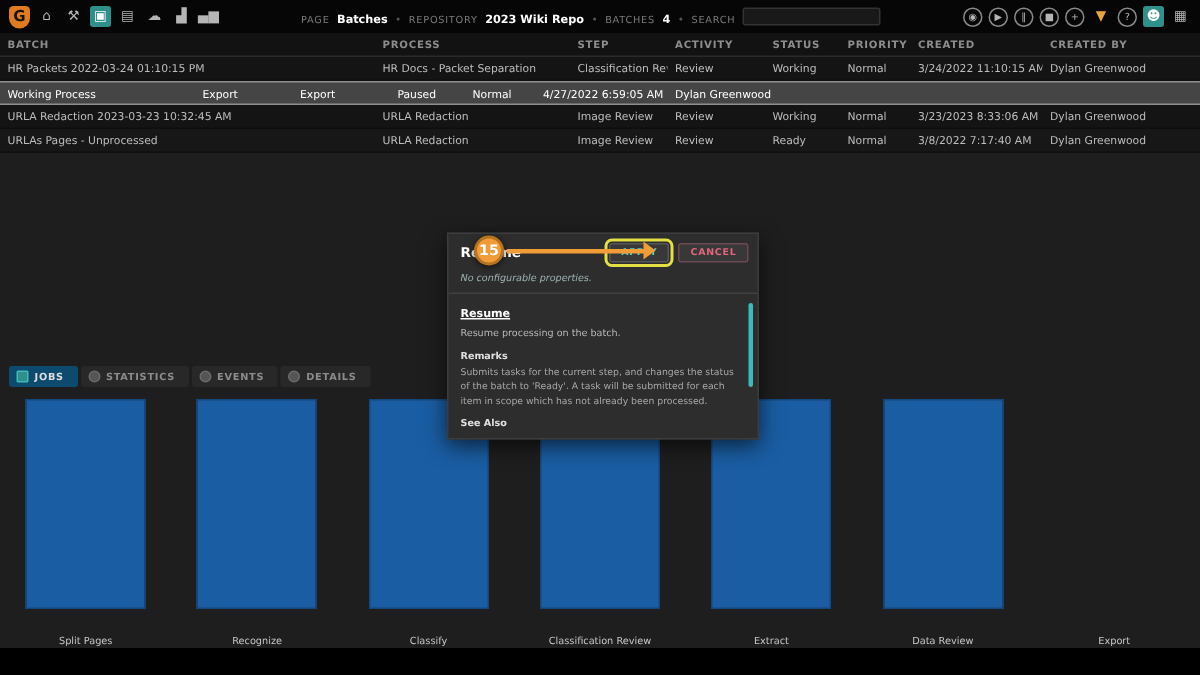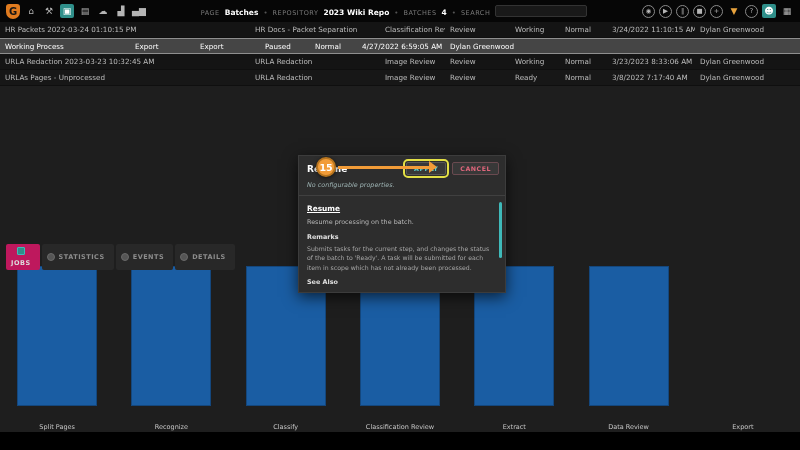--- a/index.html
+++ b/index.html
@@ -31,21 +31,21 @@
   .trow.selected .cell { color:#fff; }
   .cell { padding:0 5px; }
   .c0{width:250px} .c1{width:130px} .c2{width:65px} .c3{width:65px} .c4{width:50px} .c5{width:47px} .c6{width:88px} .c7{flex:1}
 
   
   .main { position:absolute; top:102px; left:0; right:0; bottom:18px; background:#1e1e1e; }
 
   
   .tabs { position:absolute; top:142px; left:6px; display:flex; gap:2px; z-index:2; }
   .tab { display:flex; align-items:center; gap:4px; background:#282828; color:#8c8c8c; font-size:6.5px; font-weight:bold; letter-spacing:.5px; padding:3px 9px 3px 5px; border-radius:2px; cursor:pointer; }
-  .tab.active { background:#be185d; color:#ddd;flex-direction:column; }
+  .tab.active { background:#0c4a6e; color:#ddd; }
   .tab-ico { width:8px; height:8px; border-radius:50%; background:#555; border:1px solid #6a6a6a; }
   .tab.active .tab-ico { background:#2f8f8a; border-color:#3fbaba; border-radius:1px; }
 
   
   .columns { position:absolute; left:0; right:0; top:164px; display:flex; z-index:1; }
   .step-col { flex:1; display:flex; flex-direction:column; align-items:center; }
   .step-bar { width:80px; height:140px; background:#1a5da3; border:1px solid #14477d; cursor:pointer; }
   .step-bar.hidden { visibility:hidden; }
   .step-name { margin-top:17px; color:#c6c6c6; font-size:6.5px; text-align:center; }
   .step-count { margin-top:1px; color:#9a9a9a; font-size:6.3px; text-align:center; }
@@ -108,20 +108,30 @@
         <span class="tb-icon circle">■</span>
         <span class="tb-icon circle">+</span>
         <span class="tb-icon accent">▼</span>
         <span class="tb-icon circle">?</span>
         <span class="tb-icon active">☻</span>
         <span class="tb-icon">▦</span>
       </div>
   </header>
 
   <div class="gridtable">
+    <div class="thead">
+        <div class="cell c0">BATCH</div>
+        <div class="cell c1">PROCESS</div>
+        <div class="cell c2">STEP</div>
+        <div class="cell c3">ACTIVITY</div>
+        <div class="cell c4">STATUS</div>
+        <div class="cell c5">PRIORITY</div>
+        <div class="cell c6">CREATED</div>
+        <div class="cell c7">CREATED BY</div>
+      </div>
     <div class="tbody">
         <div class="trow">
           <div class="cell c0">HR Packets 2022-03-24 01:10:15 PM</div>
           <div class="cell c1">HR Docs - Packet Separation</div>
           <div class="cell c2">Classification Review</div>
           <div class="cell c3">Review</div>
           <div class="cell c4">Working</div>
           <div class="cell c5">Normal</div>
           <div class="cell c6">3/24/2022 11:10:15 AM</div>
           <div class="cell c7">Dylan Greenwood</div>

